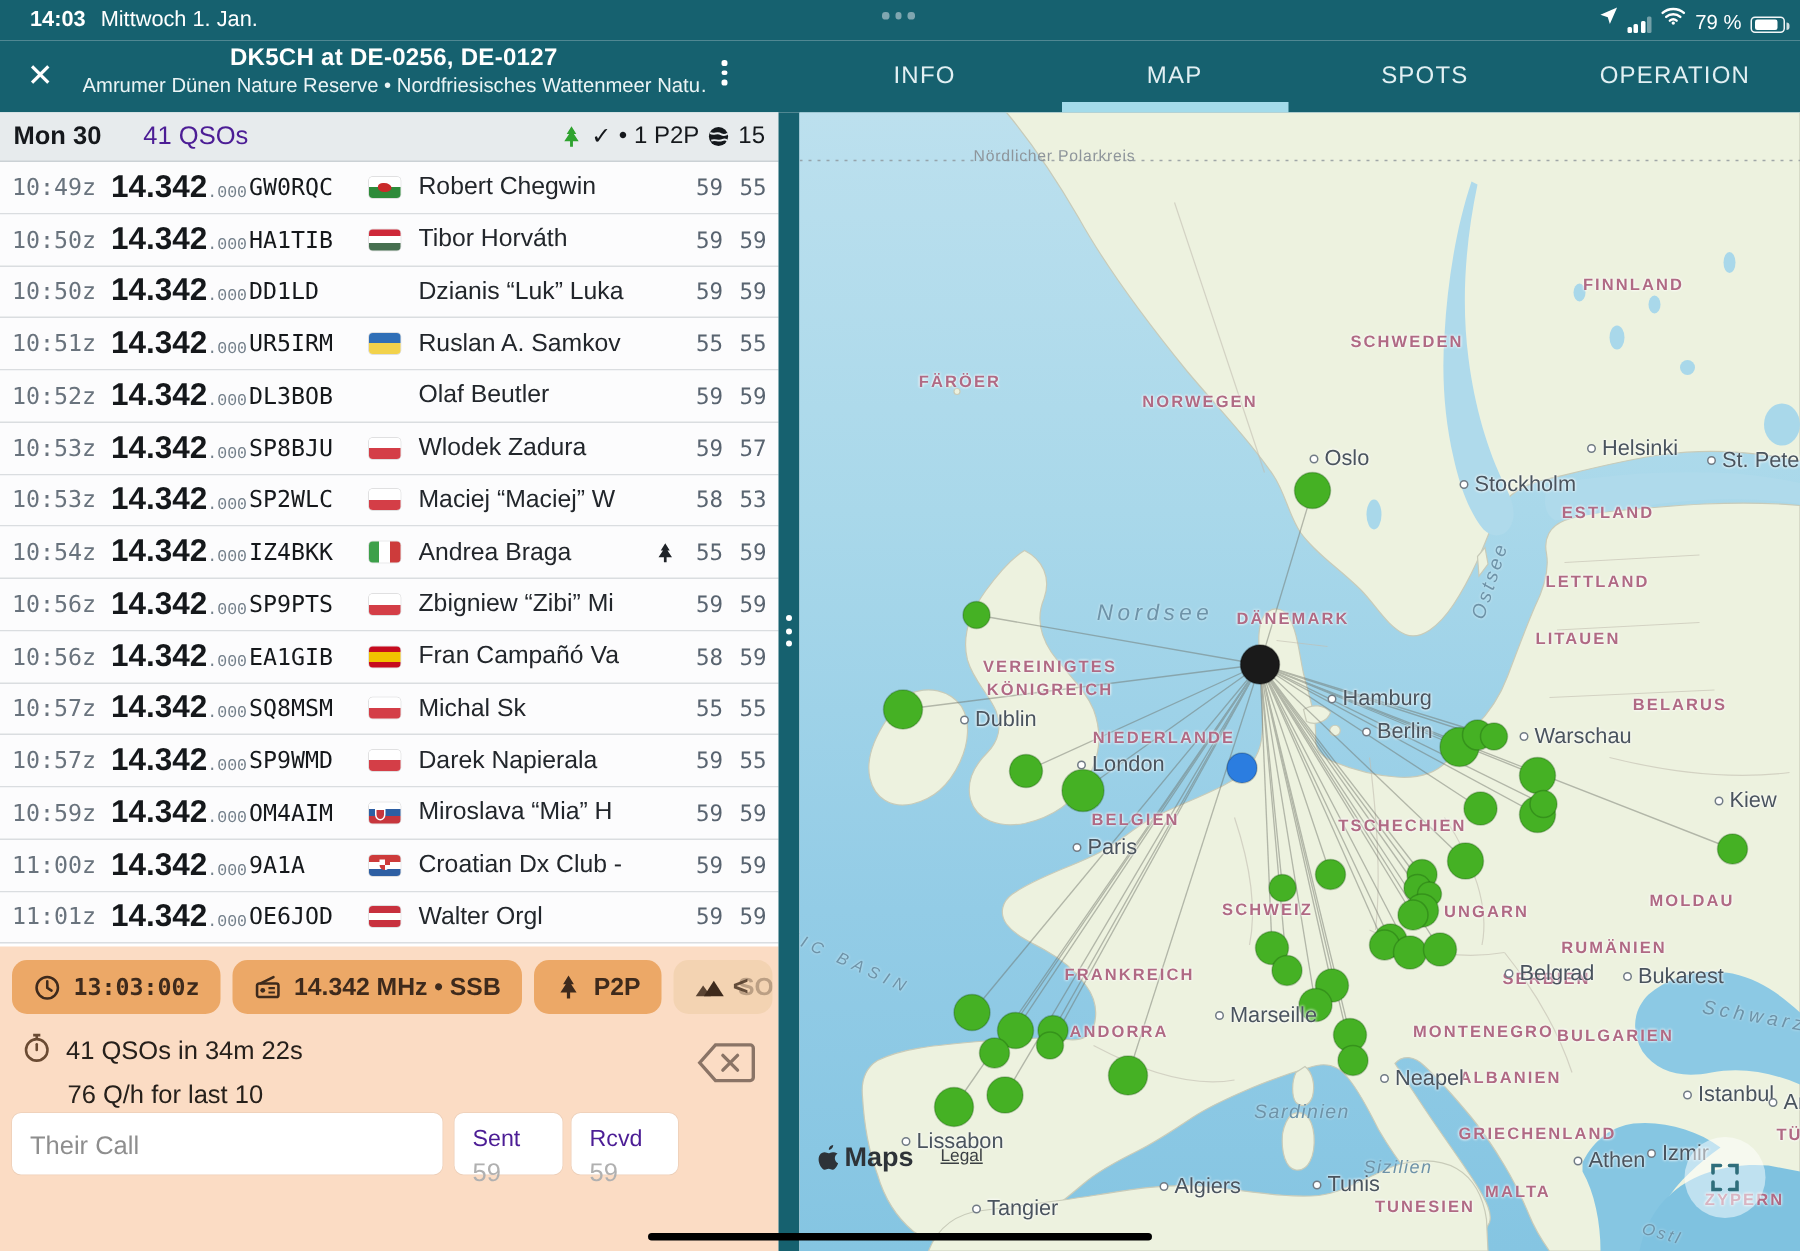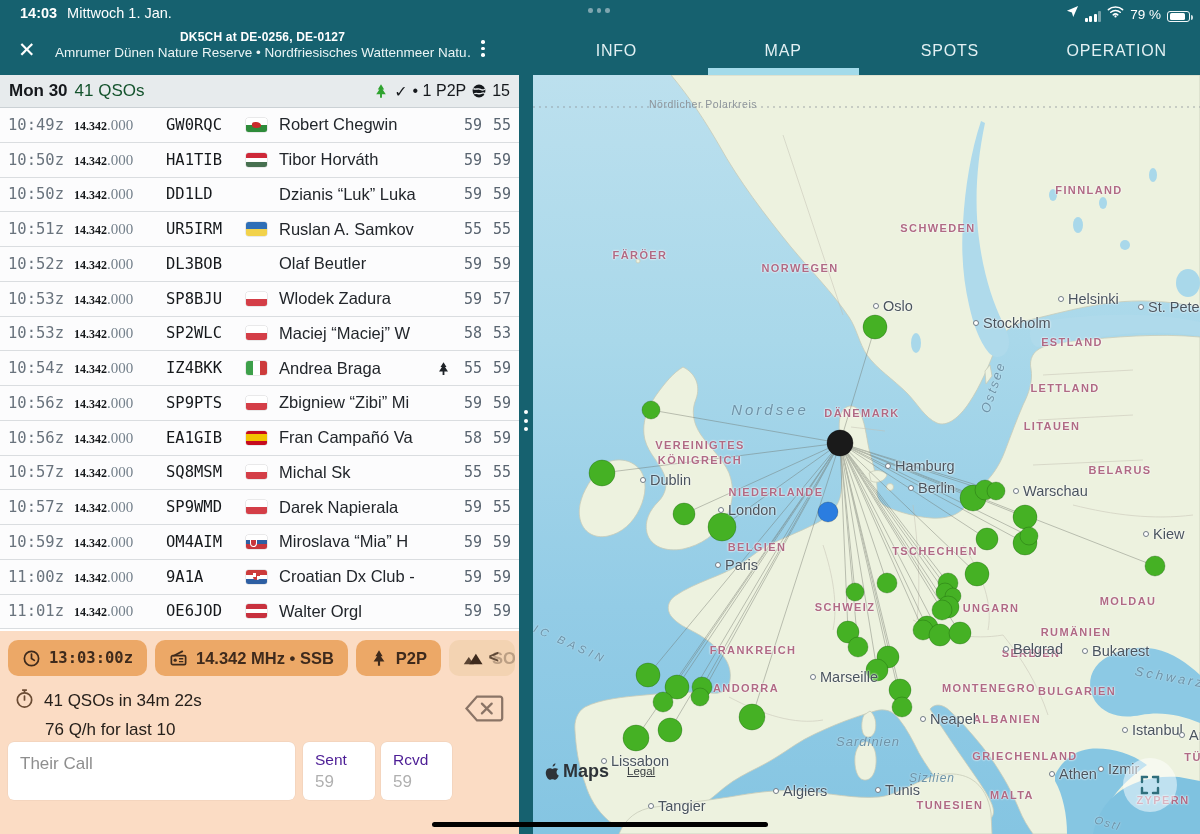--- a/index.html
+++ b/index.html
@@ -22,40 +22,40 @@
   .bars i:nth-child(1){height:4px}.bars i:nth-child(2){height:6px}
   .bars i:nth-child(3){height:8.5px}.bars i:nth-child(4){height:11px;background:rgba(255,255,255,.4)}
   .battpct{font-size:13.5px;}
   .battery{position:relative;width:23px;height:11.5px;border:1px solid rgba(255,255,255,.95);border-radius:3px;}
   .battery i{position:absolute;left:1.5px;top:1.5px;bottom:1.5px;width:76%;background:#fff;border-radius:1.5px;}
   .battery::after{content:"";position:absolute;right:-3.5px;top:3px;width:2px;height:5px;background:rgba(255,255,255,.8);border-radius:0 2px 2px 0;}
   
   .appheader{position:absolute;left:0;top:27px;right:0;height:48px;background:var(--teal);color:#fff;}
   .close-x{position:absolute;left:18px;top:11px;font-size:21px;font-weight:400;color:#fff;}
   .titlebox{position:absolute;left:55px;top:3px;width:415px;text-align:center;}
-  .title{font-size:12px;font-weight:bold;letter-spacing:.2px;}
+  .title{font-size:16px;font-weight:bold;letter-spacing:.2px;}
   .subtitle{font-size:13.5px;margin-top:1px;white-space:nowrap;overflow:hidden;color:#EAF4F5;}
   .menu-dots{position:absolute;left:481px;top:13px;display:flex;flex-direction:column;gap:3px;}
   .menu-dots i{width:3.5px;height:3.5px;border-radius:50%;background:#fff;}
   .tabs{position:absolute;left:533px;top:0;width:667px;height:48px;display:flex;}
   .tab{position:relative;flex:1;display:flex;align-items:center;justify-content:center;
     font-size:16px;letter-spacing:.8px;color:#E2F0F3;}
   .tab.active::after{content:"";position:absolute;left:8px;right:8px;bottom:0;height:7px;background:var(--underline);}
   
   .leftpanel{position:absolute;left:0;top:75px;width:519px;bottom:0;background:#fff;}
   .loghdr{height:33px;background:#E7EBED;border-bottom:1px solid #CBD1D5;display:flex;align-items:center;font-size:17px;color:#15181C;}
   .loghdr .day{font-weight:bold;padding-left:9px;}
-  .loghdr .count{margin-left:7px;color:#14532d;}
+  .loghdr .count{margin-left:28px;color:#4c1d95;}
   .loghdr .right{margin-left:auto;display:flex;align-items:center;gap:5px;padding-right:9px;font-size:16px;color:#15181C;}
   .loghdr .right svg{display:block;}
   .row{display:flex;align-items:center;height:34.75px;border-bottom:1px solid var(--row-line);background:#FCFCFD;font-size:17px;}
   .c-time{width:74px;padding-left:8px;font-family:"DejaVu Sans Mono",monospace;font-size:15.5px;color:#69737D;}
   .c-freq{width:92px;color:#15181B;white-space:nowrap;}
-  .c-freq b{font-family:Liberation Serif, serif;font-size:12px;font-weight:bold;}
-  .c-freq small{font-family:Liberation Serif, serif;font-size:15px;color:#74808B;}
+  .c-freq b{font-family:Liberation Sans, sans-serif;font-size:21px;font-weight:bold;}
+  .c-freq small{font-family:Liberation Mono, monospace;font-size:11px;color:#74808B;}
   .c-call{width:80px;font-family:"DejaVu Sans Mono",monospace;font-size:15.5px;color:#15181B;}
   .c-flag{width:33px;display:flex;align-items:center;}
   .c-name{flex:1;color:#22262B;white-space:nowrap;overflow:hidden;font-size:16.5px;}
   .c-tree{width:20px;display:flex;justify-content:center;}
   .c-sent,.c-rcvd{width:29px;text-align:right;color:#596470;font-family:"DejaVu Sans Mono",monospace;font-size:15px;}
   .c-rcvd{margin-right:8px;}
   .flag{width:21px;height:14px;border-radius:2.5px;box-shadow:0 0 0 .5px rgba(0,0,0,.15);position:relative;overflow:hidden;}
   .flag.wales{background:linear-gradient(180deg,#fff 50%,#2E8B3A 50%);}
   .flag.wales::after{content:"";position:absolute;left:6px;top:4px;width:9px;height:6px;background:#C92A2A;border-radius:40% 60% 50% 50%;}
   .flag.hungary{background:linear-gradient(180deg,#CE2939 33%,#fff 33% 66%,#477050 66%);}
@@ -77,21 +77,21 @@
   .chip svg{display:block;}
   .chip.mono{font-family:"DejaVu Sans Mono",monospace;font-size:15.5px;}
   .chip.faded{background:#F3D3B2;position:relative;padding-right:4px;width:66px;overflow:hidden;}
   .chip.faded .lbl{opacity:.3;}
   .chip.faded .chev{position:absolute;right:16px;top:7px;font-size:18px;font-weight:bold;color:#4A3525;opacity:.85;}
   .stats{position:absolute;left:14px;top:57px;font-size:17px;color:#26201B;}
   .stats .l1{display:flex;align-items:center;gap:9px;}
   .stats .l2{margin-left:31px;margin-top:6px;}
   .backspace{position:absolute;right:14px;top:62px;}
   .entryrow{position:absolute;left:0;top:111px;width:100%;height:58px;}
-  .field{position:absolute;background:#fff;border-radius:6px;height:58px;box-shadow:0 0 0 .5px rgba(0,0,0,.06);}
+  .field{position:absolute;background:#fff;border-radius:6px;height:41px;box-shadow:0 0 0 .5px rgba(0,0,0,.06);}
   .field input{border:none;outline:none;width:100%;font-family:"Liberation Sans",sans-serif;
     font-size:17px;padding:12px;background:transparent;color:#222;}
   .field input::placeholder{color:#8E8E8E;}
   .field .flabel{font-size:15.5px;color:#4c1d95;padding:9px 12px 0;}
   .field .fvalue{font-size:17px;color:#B0B0B0;padding:3px 12px;}
   .f-call{left:8px;width:287px;}
   .f-sent{left:303px;width:72px;}
   .f-rcvd{left:381px;width:71px;}
   
   .divider{position:absolute;left:519px;top:75px;width:14px;bottom:0;background:var(--teal);}

